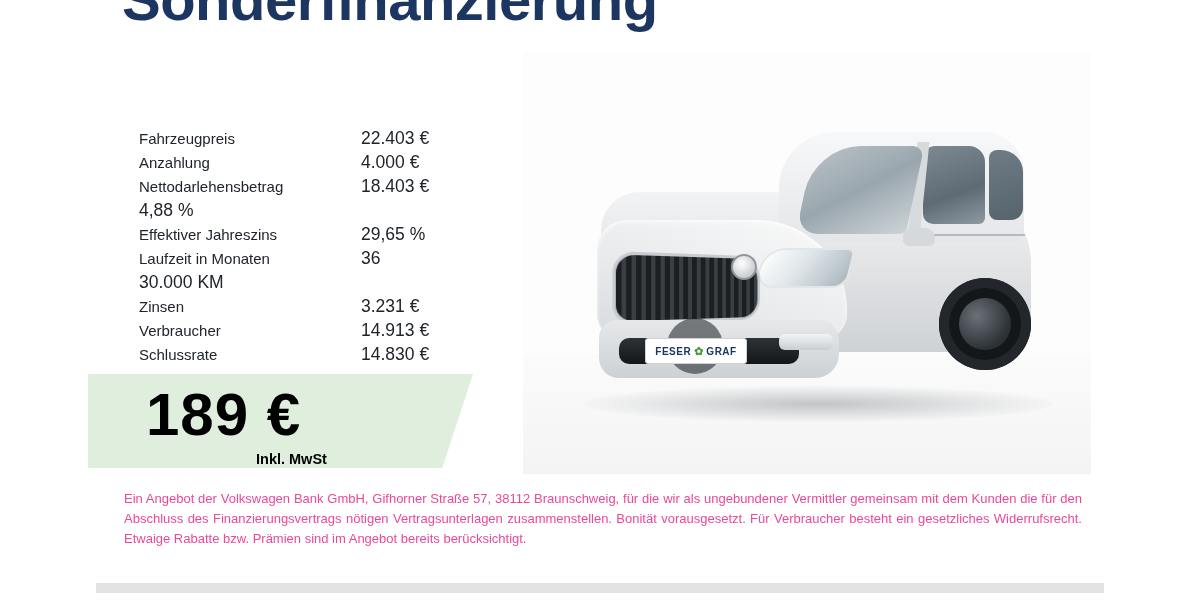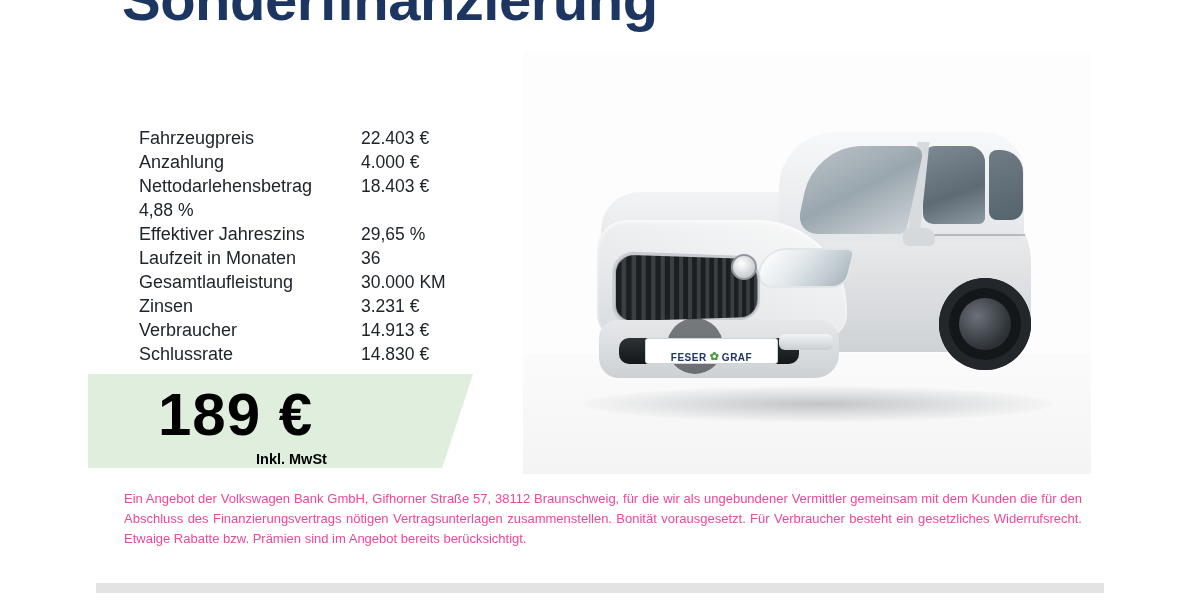--- a/index.html
+++ b/index.html
@@ -40,21 +40,21 @@
     top: 96px;
     width: 330px;
   }
   .fin-row {
     display: flex;
     height: 24px;
     align-items: baseline;
   }
   .fin-label {
     width: 222px;
-    font-size: 18px;
+    font-size: 15px;
     color: #20252b;
     white-space: nowrap;
   }
   .fin-value {
     font-size: 17.5px;
     color: #20252b;
     white-space: nowrap;
     margin-top: 32px;
   }
 
@@ -70,21 +70,20 @@
   }
   .price-amount {
     position: absolute;
     left: 146px;
     top: 380px;
     font-size: 60px;
     font-weight: bold;
     color: #000000;
     letter-spacing: 1px;
     white-space: nowrap;
-    margin-left: 12px;
   }
   .price-note {
     position: absolute;
     left: 256px;
     top: 451px;
     font-size: 14.5px;
     font-weight: bold;
     color: #000000;
     white-space: nowrap;
   }
@@ -229,28 +228,28 @@
     top: 236px;
     width: 180px;
     height: 26px;
     background: linear-gradient(180deg, #2e3235 0%, #14171a 100%);
     border-radius: 10px;
   }
   .car .plate {
     position: absolute;
     left: 62px;
     top: 236px;
-    width: 133px;
+    width: 102px;
     height: 26px;
     background: #ffffff;
     border: 1px solid #cfd3d6;
     box-sizing: border-box;
     border-radius: 3px;
     display: flex;
-    align-items: flex-end;
+    align-items: center;
     justify-content: center;
     gap: 3px;
     font-size: 10px;
     font-weight: bold;
   }
   .plate .p-blue { color: #1c3661; letter-spacing: 0.5px; }
   .plate .p-green { color: #4c9c3f; font-size: 11px; }
   .car .wheel-rear {
     position: absolute;
     left: 356px;
@@ -376,21 +375,20 @@
     </div>
     <div class="fin-row">
       <div class="fin-label">Effektiver Jahreszins</div>
       <div class="fin-value">29,65 %</div>
     </div>
     <div class="fin-row">
       <div class="fin-label">Laufzeit in Monaten</div>
       <div class="fin-value">36</div>
     </div>
     <div class="fin-row">
-      <div class="fin-label">Gesamtlaufleistung</div>
       <div class="fin-value">30.000 KM</div>
     </div>
     <div class="fin-row">
       <div class="fin-label">Zinsen</div>
       <div class="fin-value">3.231 €</div>
     </div>
     <div class="fin-row">
       <div class="fin-label">Verbraucher</div>
       <div class="fin-value">14.913 €</div>
     </div>

